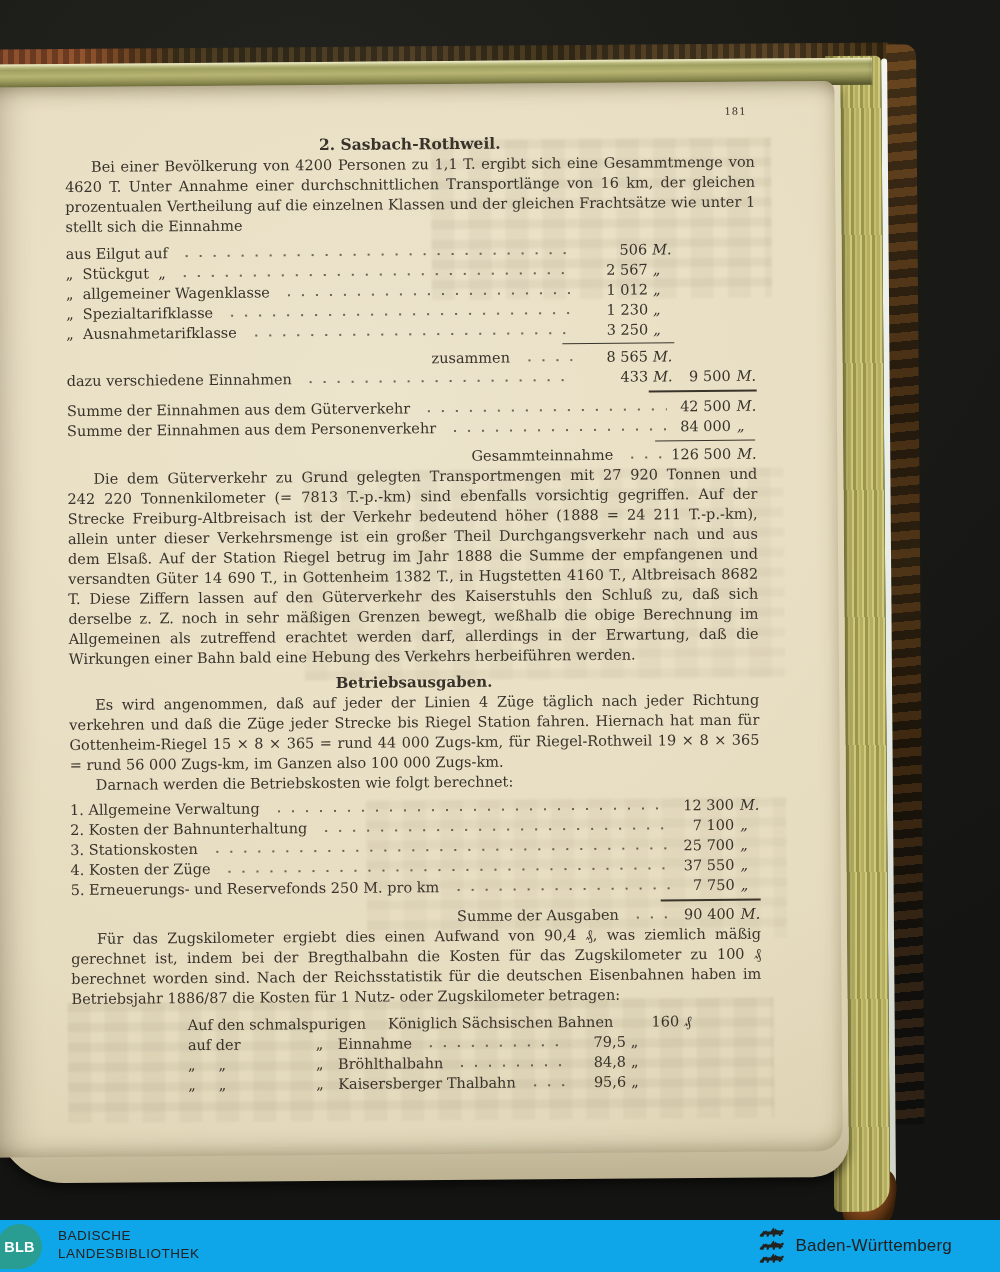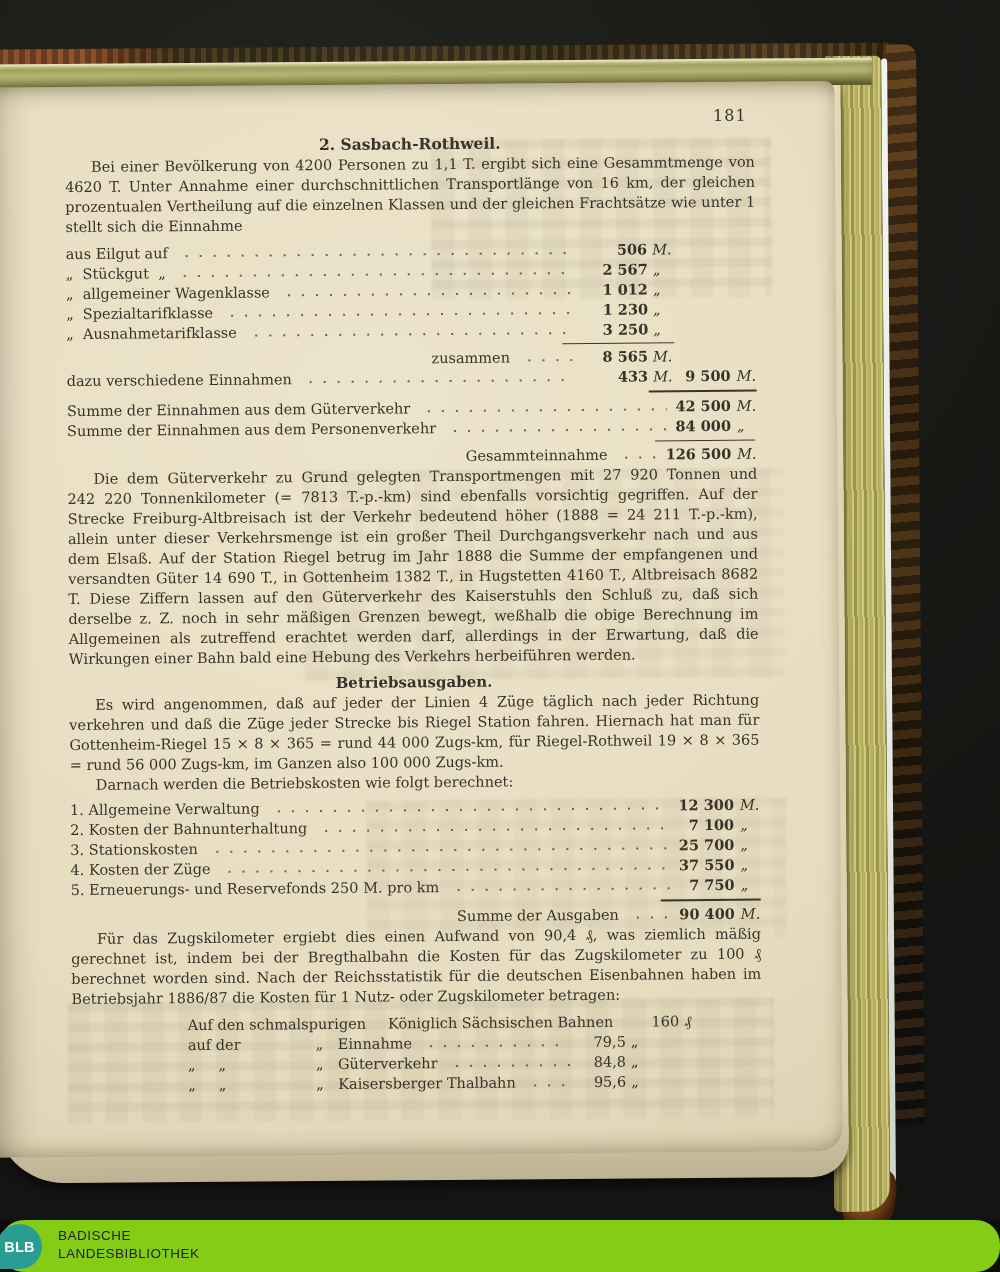--- a/index.html
+++ b/index.html
@@ -43,34 +43,34 @@
   
   .page{position:absolute;left:0;top:38px;width:848px;height:1070px;border-radius:0 10px 24px 0;
         background:radial-gradient(120% 90% at 45% 30%, #ece4cb 0%, #e6dcc0 65%, #dacfae 100%);
         box-shadow:inset 30px 0 34px -20px rgba(60,45,25,.38),
                    inset 0 16px 20px -14px rgba(90,80,45,.5),
                    inset -12px 0 20px -12px rgba(125,110,60,.33),
                    inset 0 -18px 22px -16px rgba(95,85,50,.4);
         color:#38322a;}
   .page-inner{position:relative;height:100%;padding:0 80px 0 78px;box-sizing:border-box;
         font-size:14.5px;line-height:20px;}
-  .pageno{position:absolute;top:24px;right:88px;font-size:16px;letter-spacing:1px;}
+  .pageno{position:absolute;top:24px;right:88px;font-size:10px;letter-spacing:1px;}
   h1.head{margin:50px 0 0;text-align:center;font-size:15.5px;font-weight:bold;line-height:20px;}
   h2.head{margin:6px 0 0;text-align:center;font-size:15px;font-weight:bold;line-height:20px;}
   p.body{margin:0;text-align:justify;text-indent:26px;}
   .mt-p1{margin-top:21px;} .mt-p2{margin-top:14px;} .mt-p3{margin-top:6px;}
   .mt-darnach{margin-top:6px;} .mt-p5{margin-top:8px;}
   
   .ftable{margin-top:7px;} .etable{margin-top:5px;}
   .frow{display:flex;align-items:baseline;height:20px;}
   .flabel{white-space:pre-wrap;}
   .dots{flex:1 1 auto;align-self:stretch;margin:0 6px 0 10px;
         background-image:radial-gradient(circle,rgba(58,50,40,.72) 1.05px,rgba(0,0,0,0) 1.3px);
         background-size:14px 6px;background-repeat:repeat-x;background-position:2px 68%;}
-  .num{text-align:right;white-space:pre;font-weight:bold;}
+  .num{text-align:right;white-space:pre;}
   .n1{flex:0 0 70px;} .u1{flex:0 0 24px;padding-left:5px;box-sizing:border-box;}
   .n2{flex:0 0 58px;} .u2{flex:0 0 26px;padding-left:6px;box-sizing:border-box;}
   .unit{font-style:italic;}
   .sumrow{justify-content:flex-end;}
   .sumrow .dots{flex:0 0 52px;}
   .sum2 .dots{flex:0 0 42px;}
   .rule{height:0;border-top:1.4px solid #3a342b;margin:3px 0;}
   .rule.r-zus{width:112px;margin-left:auto;margin-right:82px;}
   .rule.r-935{width:108px;margin-left:auto;margin-right:0;border-top-width:2.2px;margin-top:4px;margin-bottom:4px;}
   .rule.r-ges{width:100px;margin-left:auto;margin-right:2px;margin-top:4px;}
@@ -83,22 +83,22 @@
   .c-name{flex:0 0 auto;white-space:pre;}
   .crow .dots{flex:1 1 auto;}
   .c-val{flex:0 0 50px;text-align:right;white-space:pre;}
   .c-unit{flex:0 0 24px;padding-left:5px;box-sizing:border-box;}
   .c-gap{flex:0 0 112px;}
   
   .ghost{position:absolute;pointer-events:none;opacity:.55;filter:blur(1.1px);
         background:repeating-linear-gradient(180deg,rgba(104,94,66,.13) 0 9px,rgba(0,0,0,0) 9px 20px),
                    repeating-linear-gradient(90deg,rgba(104,94,66,.10) 0 23px,rgba(0,0,0,0) 23px 37px);}
   
-  .footer{position:absolute;left:0;bottom:0;width:1000px;height:52px;background:#84cc16;
-        font-family:"Liberation Sans", sans-serif;display:flex;align-items:center;border-radius:24px;}
+  .footer{position:absolute;left:0;bottom:0;width:1000px;height:52px;background:#0ea5e9;
+        font-family:"Liberation Sans", sans-serif;display:flex;align-items:center;}
   .blb-logo{position:absolute;left:-3px;top:4px;width:45px;height:45px;
         background:#2a9d93;border-radius:50% 50% 50% 2px;
         display:flex;align-items:center;justify-content:center;
         color:#ffffff;font-weight:bold;font-size:14.5px;letter-spacing:.3px;}
   .lib-name{position:absolute;left:58px;top:7px;font-size:13.5px;font-weight:normal;
         letter-spacing:.5px;line-height:1.35;color:#232321;}
   .state-group{position:absolute;right:48px;top:0;height:52px;display:flex;align-items:center;gap:12px;}
   .coat{width:26px;height:42px;}
   .state-name{font-size:17px;color:#1f1f1d;letter-spacing:.2px;}
 </style>
@@ -274,21 +274,21 @@
                 <span class="c-mid">„</span>
                 <span class="c-name">Einnahme</span>
                 <span class="dots"></span>
                 <span class="c-val">79,5</span>
                 <span class="c-unit">„</span>
                 <span class="c-gap"></span>
             </div>
             <div class="crow">
               <span class="c-pre">„&nbsp;&nbsp;&nbsp;&nbsp;&nbsp;„</span>
                 <span class="c-mid">„</span>
-                <span class="c-name">Güterverkehr</span>
+                <span class="c-name">Bröhlthalbahn</span>
                 <span class="dots"></span>
                 <span class="c-val">84,8</span>
                 <span class="c-unit">„</span>
                 <span class="c-gap"></span>
             </div>
             <div class="crow">
               <span class="c-pre">„&nbsp;&nbsp;&nbsp;&nbsp;&nbsp;„</span>
                 <span class="c-mid">„</span>
                 <span class="c-name">Kaisersberger Thalbahn</span>
                 <span class="dots"></span>
@@ -303,14 +303,25 @@
   </div>
 
   <div class="footer">
     <div class="blb-logo">
       <span>BLB</span>
     </div>
     <div class="lib-name">
       <div>BADISCHE</div>
       <div>LANDESBIBLIOTHEK</div>
     </div>
+    <div class="state-group">
+      <svg class="coat" viewBox="0 0 30 44" xmlns="http://www.w3.org/2000/svg" aria-hidden="true">
+        <defs>
+          <path id="lion" fill="#22221f" d="M2 11 C2 9 3 8 4.5 7.2 L6.5 4 7.6 5.2 9.5 4 10.5 5.2 14.5 5.2 16.5 2.8 17.5 0.8 18.8 1.2 18.2 3.4 20.5 2.2 21.5 3.4 26 4.4 29 3 30 5 28 6.2 29 8.4 27 8.4 26 10.6 24 10.6 24 8.6 20 8.6 19 11.4 17 11.4 17 8.6 13 8.6 12 11.4 10 11.4 10 8.6 7.2 8.6 6.2 11.4 4.2 11.4 Z"></path>
+        </defs>
+        <use href="#lion" x="0" y="0"></use>
+        <use href="#lion" x="0" y="15"></use>
+        <use href="#lion" x="0" y="30"></use>
+      </svg>
+      <span class="state-name">Baden-Württemberg</span>
+    </div>
   </div>
 </div>
 
 </body></html>

